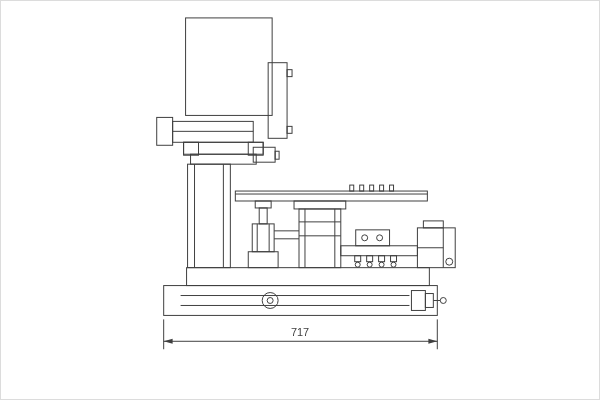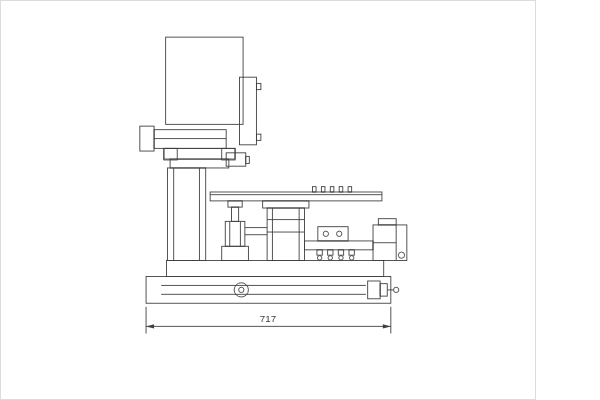--- a/index.html
+++ b/index.html
@@ -9,21 +9,21 @@
   }
   html,body{margin:0;padding:0;}
   body{
     width:600px;height:400px;
     background:var(--bg-color);
     font-family:"Liberation Sans", sans-serif;
     overflow:hidden;
   }
   .canvas{
     position:relative;
-    width:536px;height:400px;
+    width:600px;height:400px;
     box-sizing:border-box;
     border:1px solid var(--border-color);
     background:var(--bg-color);
   }
   svg{display:block;width:100%;height:100%;}
   .ln{stroke:var(--line-color);stroke-width:1;fill:none;}
   .fill{fill:var(--line-color);stroke:none;}
   .dim-text{
     font-family:"Liberation Sans", sans-serif;
     font-size:11px;

